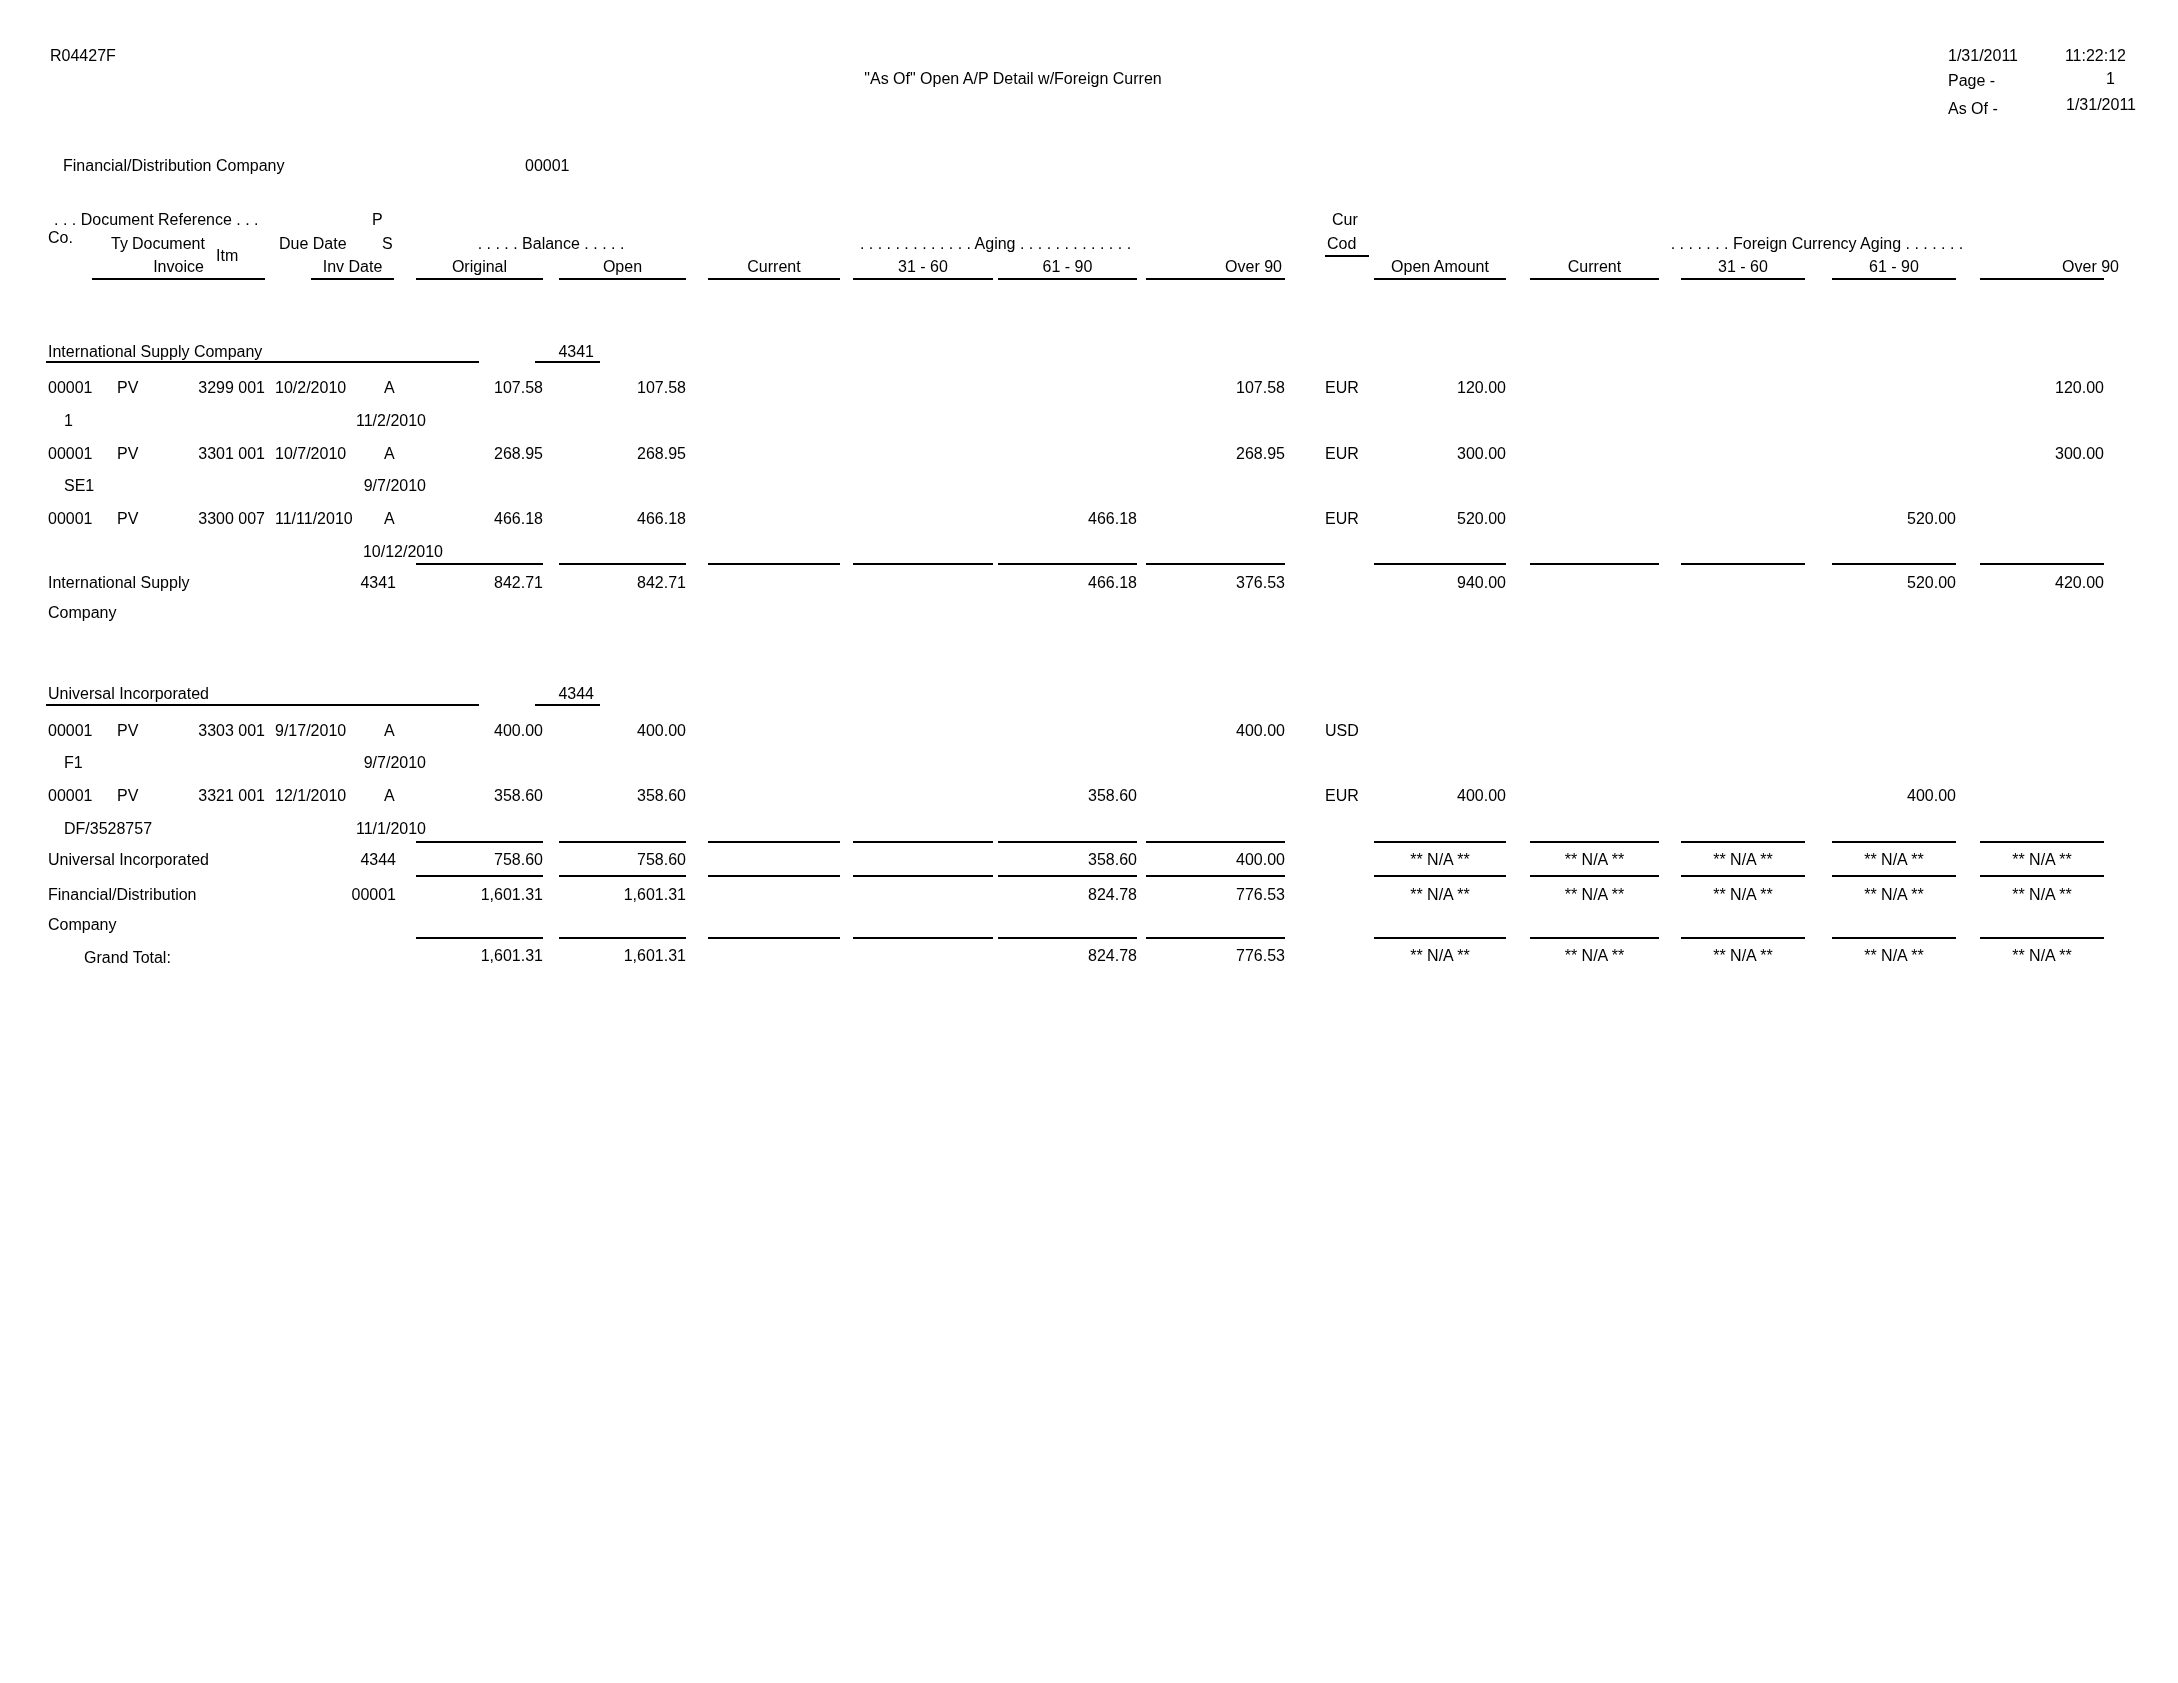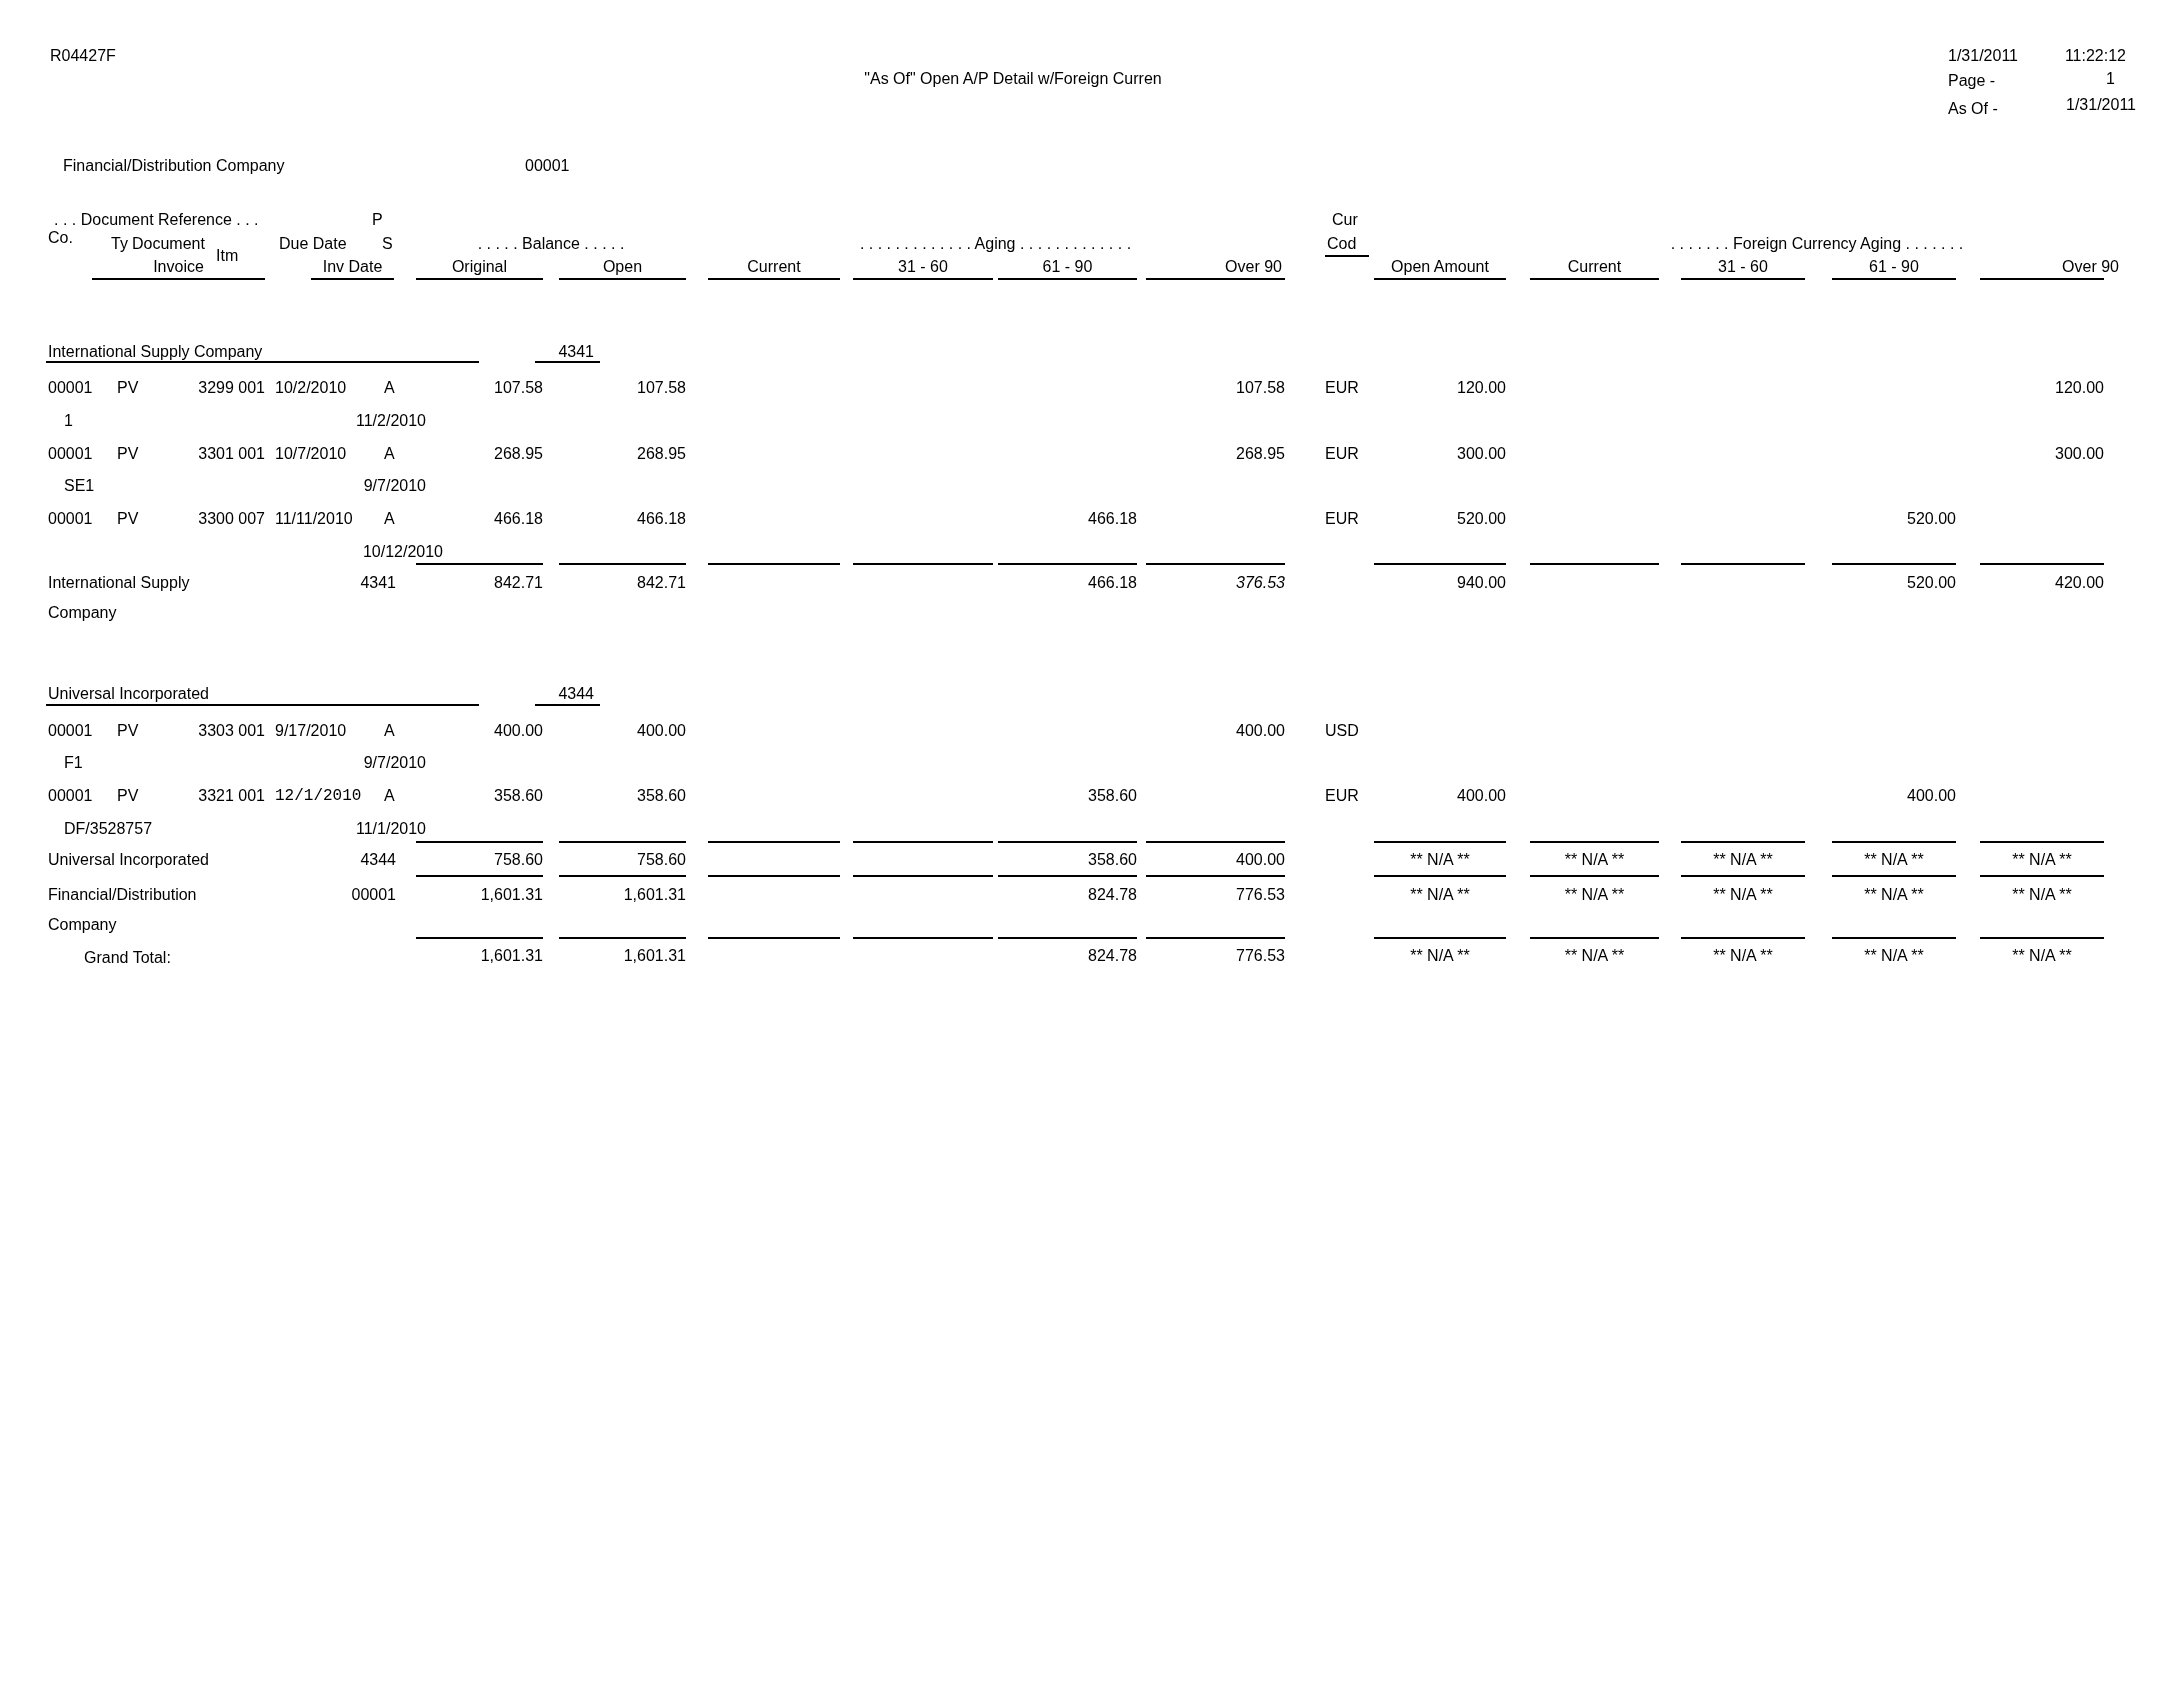--- a/index.html
+++ b/index.html
@@ -133,21 +133,21 @@
       <div class="rule" style="left: 1530px; top: 563px; width: 129px;"></div>
       <div class="rule" style="left: 1681px; top: 563px; width: 124px;"></div>
       <div class="rule" style="left: 1832px; top: 563px; width: 124px;"></div>
       <div class="rule" style="left: 1980px; top: 563px; width: 124px;"></div>
       <div class="t" style="left: 48px; top: 573px;">International Supply</div>
       <div class="t" style="left: 48px; top: 603px;">Company</div>
       <div class="t r" style="left: 307px; top: 573px; width: 89px;">4341</div>
       <div class="t r" style="left: 409px; top: 573px; width: 134px;">842.71</div>
       <div class="t r" style="left: 552px; top: 573px; width: 134px;">842.71</div>
       <div class="t r" style="left: 1003px; top: 573px; width: 134px;">466.18</div>
-      <div class="t r" style="left: 1151px; top: 573px; width: 134px; font-style: italic;">376.53</div>
+      <div class="t r" style="left: 1151px; top: 573px; width: 134px;">376.53</div>
       <div class="t r" style="left: 1372px; top: 573px; width: 134px;">940.00</div>
       <div class="t r" style="left: 1822px; top: 573px; width: 134px;">520.00</div>
       <div class="t r" style="left: 1970px; top: 573px; width: 134px;">420.00</div>
       <div class="t" style="left: 48px; top: 684px;">Universal Incorporated</div>
       <div class="rule" style="left: 46px; top: 704px; width: 433px;"></div>
       <div class="t r" style="left: 515px; top: 684px; width: 79px;">4344</div>
       <div class="rule" style="left: 535px; top: 704px; width: 65px;"></div>
       <div class="t" style="left: 48px; top: 721px; width: 69px;">00001</div>
       <div class="t" style="left: 117px; top: 721px; width: 40px;">PV</div>
       <div class="t r" style="left: 156px; top: 721px; width: 109px;">3303 001</div>
@@ -155,21 +155,21 @@
       <div class="t" style="left: 384px; top: 721px; width: 20px;">A</div>
       <div class="t r" style="left: 409px; top: 721px; width: 134px;">400.00</div>
       <div class="t r" style="left: 552px; top: 721px; width: 134px;">400.00</div>
       <div class="t r" style="left: 1151px; top: 721px; width: 134px;">400.00</div>
       <div class="t" style="left: 1325px; top: 721px; width: 59px;">USD</div>
       <div class="t" style="left: 64px; top: 753px;">F1</div>
       <div class="t r" style="left: 327px; top: 753px; width: 99px;">9/7/2010</div>
       <div class="t" style="left: 48px; top: 786px; width: 69px;">00001</div>
       <div class="t" style="left: 117px; top: 786px; width: 40px;">PV</div>
       <div class="t r" style="left: 156px; top: 786px; width: 109px;">3321 001</div>
-      <div class="t" style="left: 275px; top: 786px; width: 99px; font-family: Liberation Mono, monospace;">12/1/2010</div>
+      <div class="t" style="left: 275px; top: 786px; width: 99px;">12/1/2010</div>
       <div class="t" style="left: 384px; top: 786px; width: 20px;">A</div>
       <div class="t r" style="left: 409px; top: 786px; width: 134px;">358.60</div>
       <div class="t r" style="left: 552px; top: 786px; width: 134px;">358.60</div>
       <div class="t r" style="left: 1003px; top: 786px; width: 134px;">358.60</div>
       <div class="t" style="left: 1325px; top: 786px; width: 59px;">EUR</div>
       <div class="t r" style="left: 1372px; top: 786px; width: 134px;">400.00</div>
       <div class="t r" style="left: 1822px; top: 786px; width: 134px;">400.00</div>
       <div class="t" style="left: 64px; top: 819px;">DF/3528757</div>
       <div class="t r" style="left: 327px; top: 819px; width: 99px;">11/1/2010</div>
       <div class="rule" style="left: 416px; top: 841px; width: 127px;"></div>

